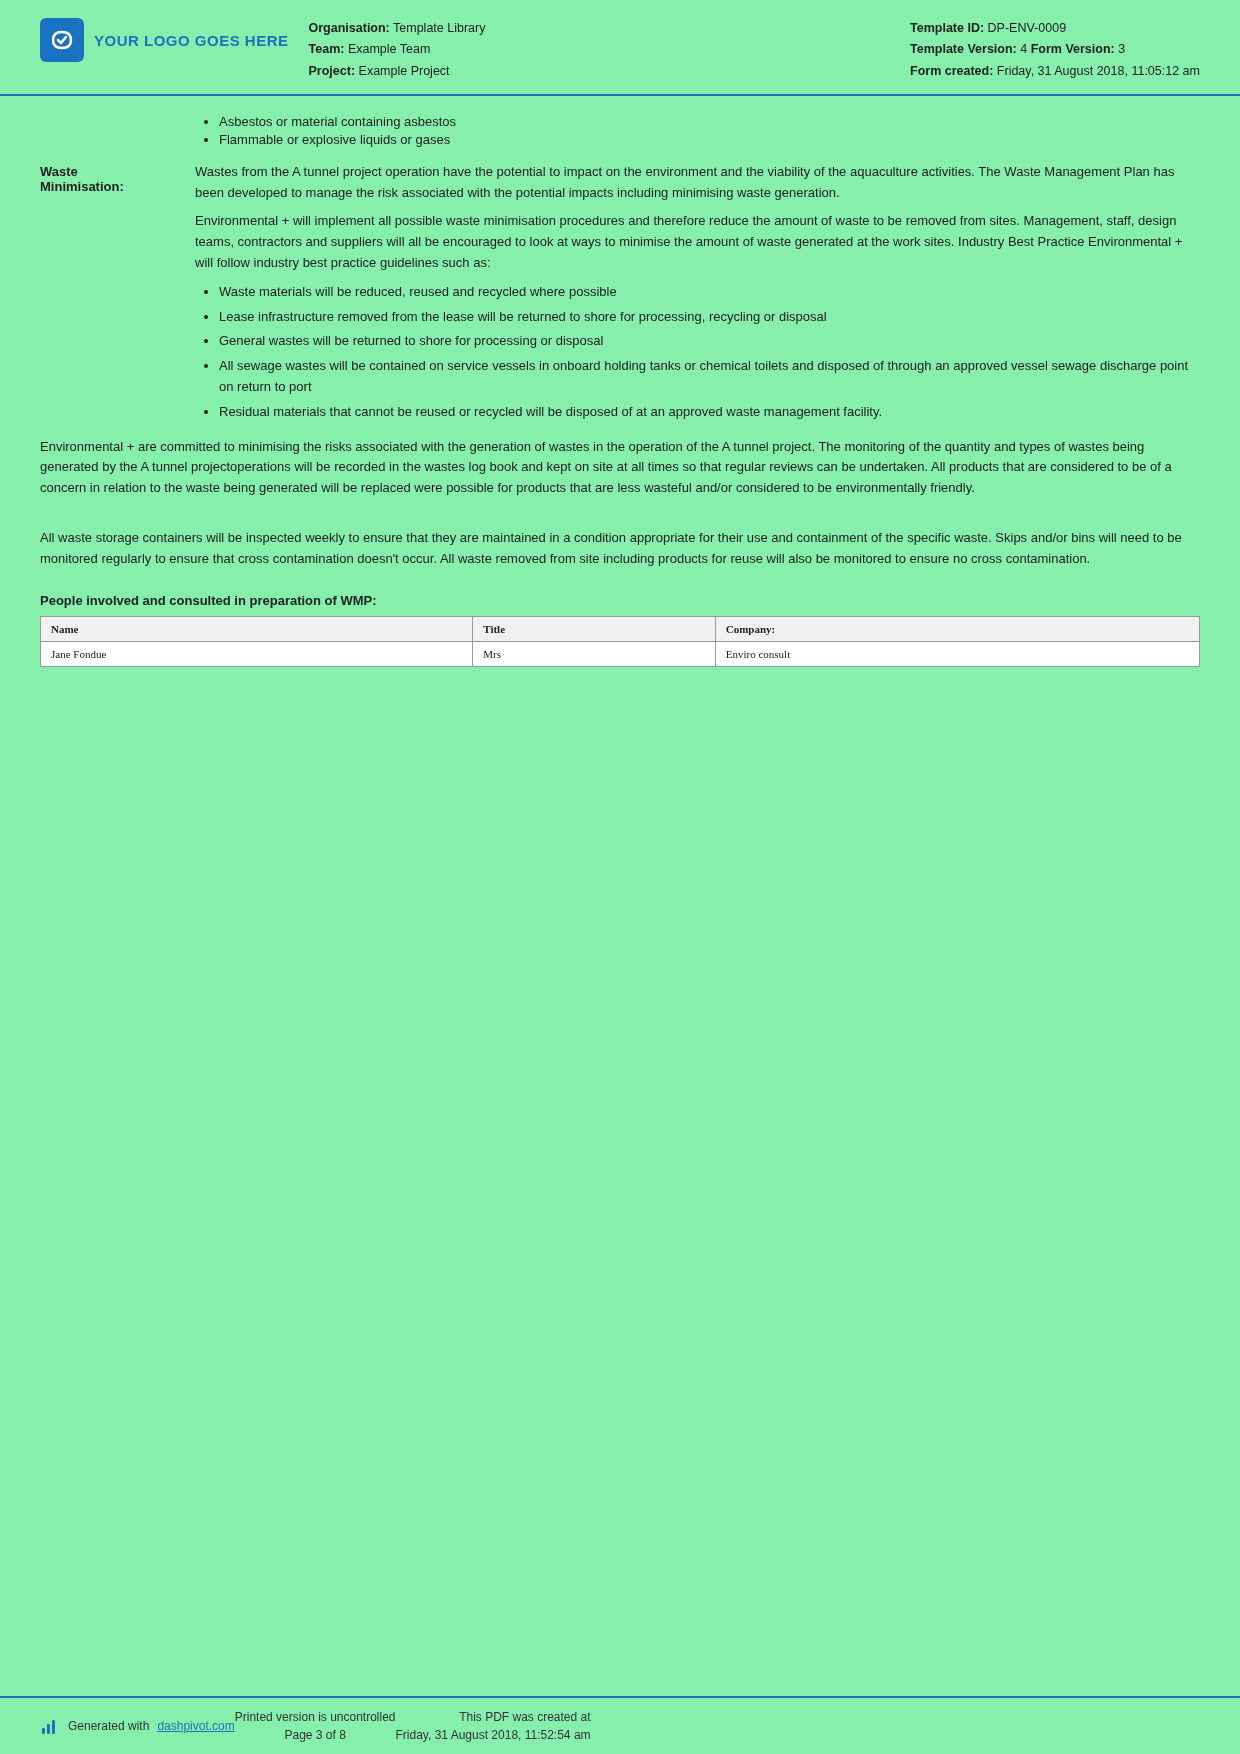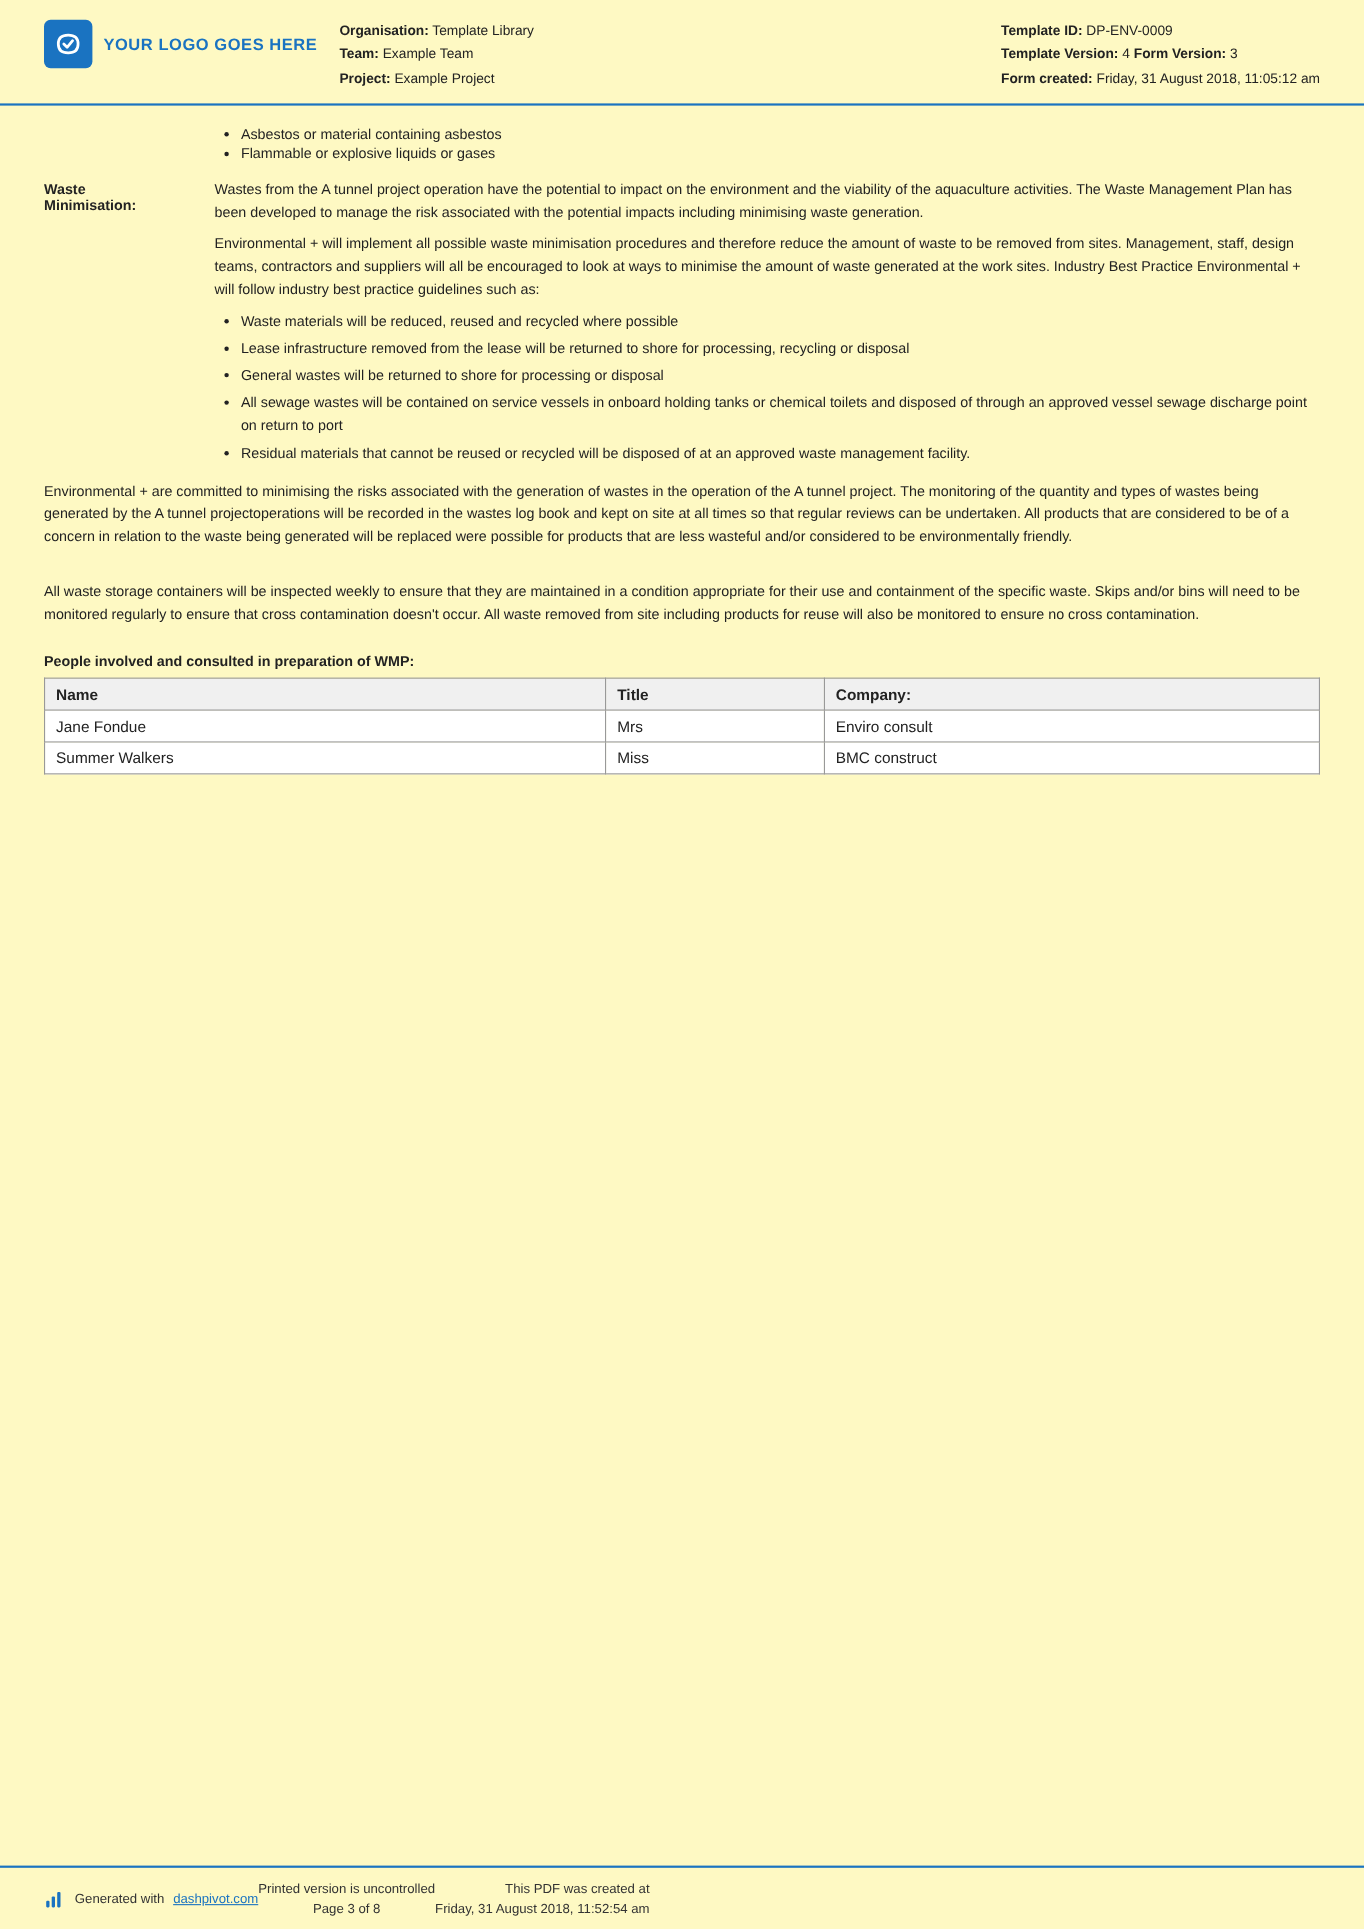--- a/index.html
+++ b/index.html
@@ -8,21 +8,21 @@
       font-size: 13px;
       color: #222;
       background: #fff;
       width: 1240px;
       min-height: 1754px;
       position: relative;
     }
     .page {
       width: 1240px;
       min-height: 1754px;
-      background: #fef9c3;
+      background: #86efac;
       display: flex;
       flex-direction: column;
     }
     
     .header {
       display: flex;
       align-items: flex-start;
       padding: 18px 40px 12px 40px;
       border-bottom: 2.5px solid #1a73c1;
       gap: 20px;
@@ -124,21 +124,22 @@
       margin-top: 16px;
     }
     .people-heading {
       font-weight: bold;
       font-size: 13px;
       margin-bottom: 8px;
     }
     .people-table {
       width: 100%;
       border-collapse: collapse;
-      font-size: 14px;
+      font-size: 11px;
+      font-family: Liberation Serif, serif;
     }
     .people-table th, .people-table td {
       border: 1px solid #999;
       padding: 6px 10px;
       text-align: left;
     }
     .people-table th {
       background: #f0f0f0;
       font-weight: bold;
     }
@@ -275,25 +276,20 @@
             <th id="col1">Title</th>
             <th id="col2">Company:</th>
           </tr>
         </thead>
         <tbody id="people-tbody">
         <tr>
               <td>Jane Fondue</td>
               <td>Mrs</td>
               <td>Enviro consult</td>
             </tr>
-            <tr>
-              <td>Summer Walkers</td>
-              <td>Miss</td>
-              <td>BMC construct</td>
-            </tr>
           </tbody>
       </table>
     </div>
 
   </div>
 
   <div class="footer">
     <div class="footer-left">
       <div class="footer-logo">
         <svg class="footer-logo-icon" viewBox="0 0 20 20" xmlns="http://www.w3.org/2000/svg">

